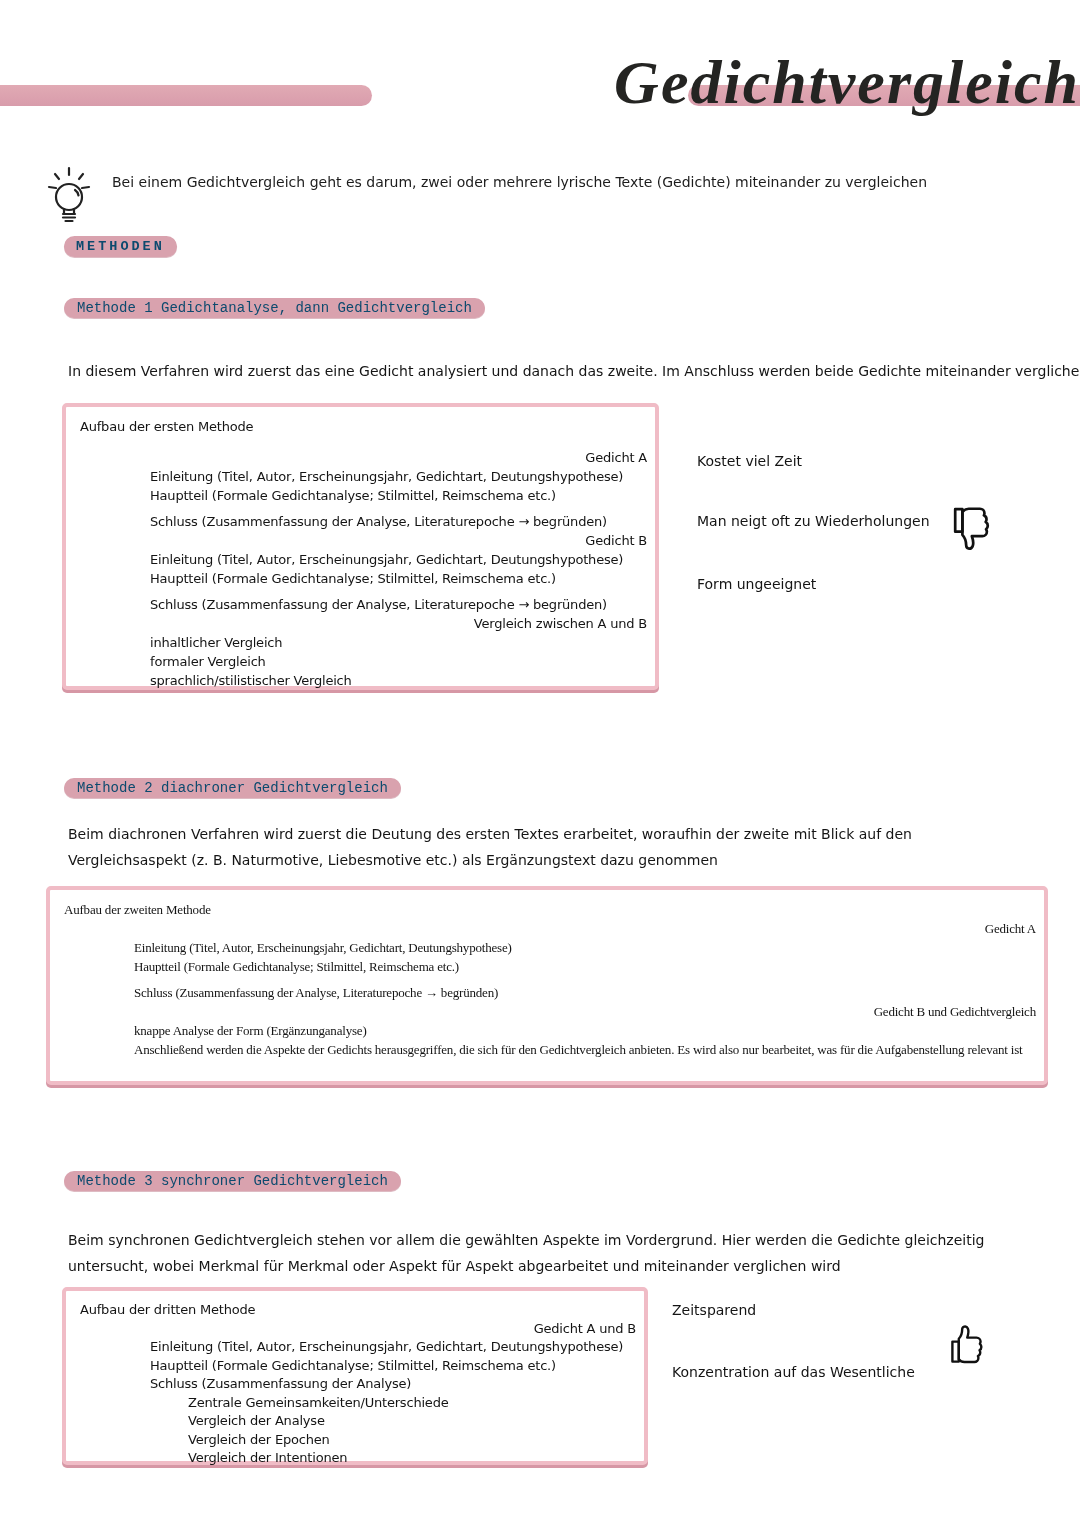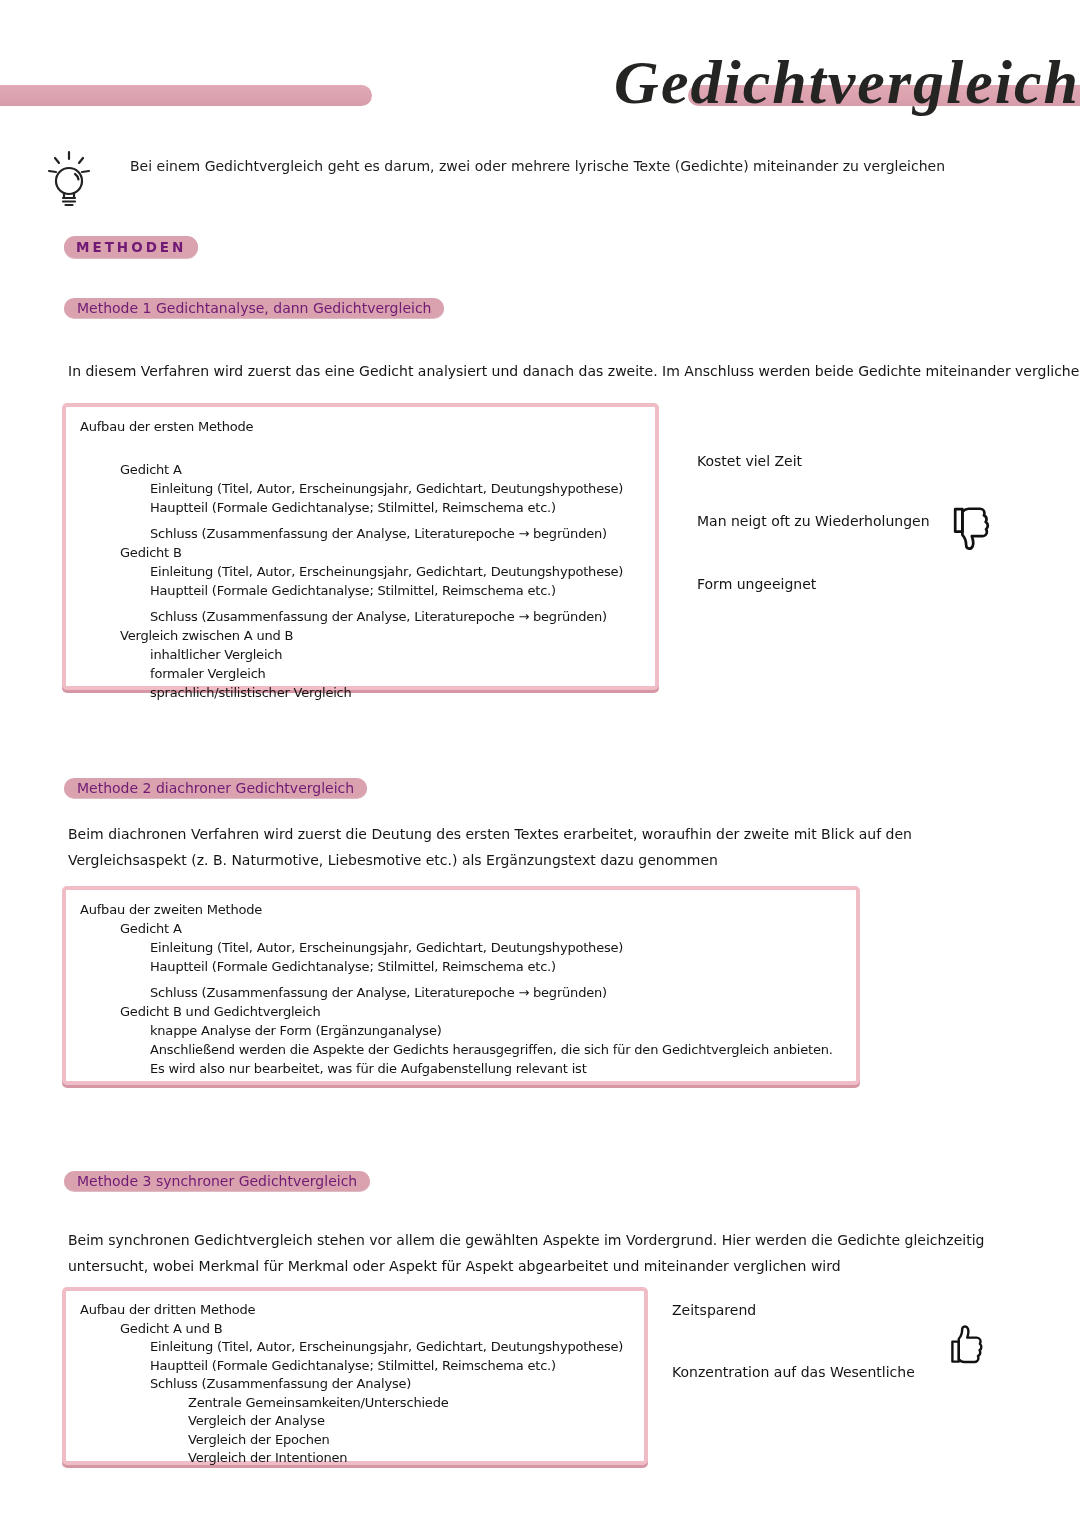--- a/index.html
+++ b/index.html
@@ -11,53 +11,54 @@
   
   .bar{position:absolute;top:85px;height:21px;background:linear-gradient(#e1aab4,#d89cab);}
   .bar-left{left:0;width:372px;border-radius:0 12px 12px 0;}
   .bar-right{left:688px;width:392px;border-radius:12px 0 0 12px;}
   .page-title{
     position:absolute;top:48px;left:0;width:1080px;text-align:right;
     font-family:cursive;font-style:italic;font-weight:600;
     font-size:62px;letter-spacing:2px;color:#242422;line-height:1.1;
   }
   
-  .intro{position:absolute;top:148px;left:46px;display:flex;gap:38px;align-items:flex-start;}
+  .intro{position:absolute;top:164px;left:46px;display:flex;gap:20px;align-items:flex-start;}
   .bulb{flex:0 0 auto;margin-top:2px;}
   .intro-lines{font-size:14px;line-height:36px;white-space:nowrap;}
   
   .badge{
     position:absolute;background:#d9a2ae;border-radius:11px;
-    font-size:14px;padding:2px 13px;color:#701a75;white-space:nowrap;
+    font-size:14px;padding:2px 13px;color:#0c4a6e;white-space:nowrap;
     box-shadow:0 1px 0 rgba(190,120,135,.5);
+    font-family:Liberation Mono, monospace;
   }
   .methoden{top:236px;left:64px;font-weight:bold;letter-spacing:3px;font-size:13.5px;padding:3px 12px;}
   .pill1{top:298px;left:64px;}
   .pill2{top:778px;left:64px;}
   .pill3{top:1171px;left:64px;}
   
   .para{position:absolute;left:68px;font-size:14px;line-height:26px;color:#151515;}
   .p1{top:358px;width:1010px;white-space:nowrap;}
   .p2{top:821px;width:945px;}
   .p3{top:1227px;width:960px;}
   
   .obox{
     position:absolute;box-sizing:border-box;background:#fff;
     border:4px solid #f0bcc6;border-radius:5px;
     box-shadow:0 3px 0 #d697a5;
     padding:10px 8px 8px 14px;
     font-size:13px;line-height:19px;letter-spacing:-0.2px;color:#141414;
   }
   .box1{left:62px;top:403px;width:597px;height:287px;}
-  .box2{left:62px;top:886px;width:798px;height:199px;}
+  .box2{left:46px;top:886px;width:1002px;height:199px;font-family:Liberation Serif, serif;}
   .box3{left:62px;top:1287px;width:586px;height:178px;line-height:18.5px;}
   .bl{white-space:nowrap;}
   .bl.wrap{white-space:normal;}
-  .bt{margin-bottom:24px;}
-  .l1{padding-left:40px;}
+  .bt{margin-bottom:12px;}
+  .l1{padding-left:40px;text-align:right;}
   .l2{padding-left:70px;}
   .l3{padding-left:108px;}
   .gap-top{margin-top:7px;}
   
   .note{position:absolute;font-size:14px;white-space:nowrap;color:#141414;}
   .icon{position:absolute;}
 </style>
 </head>
 <body>
 

